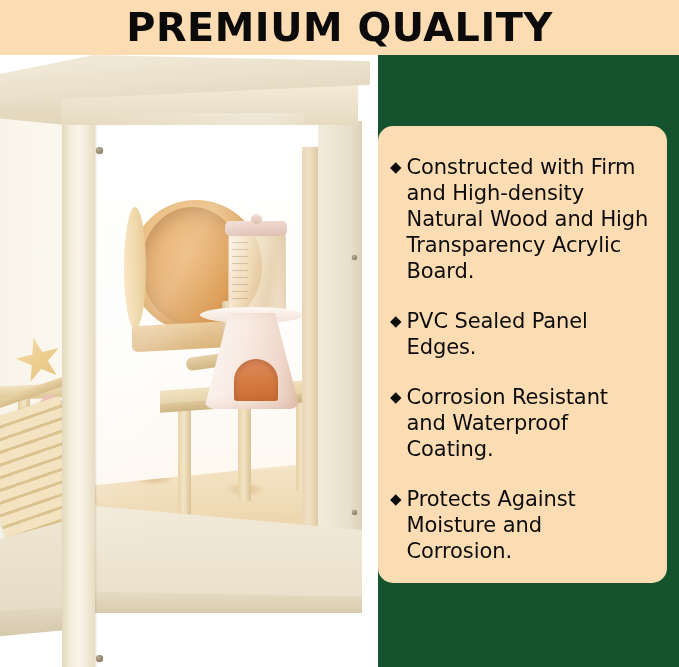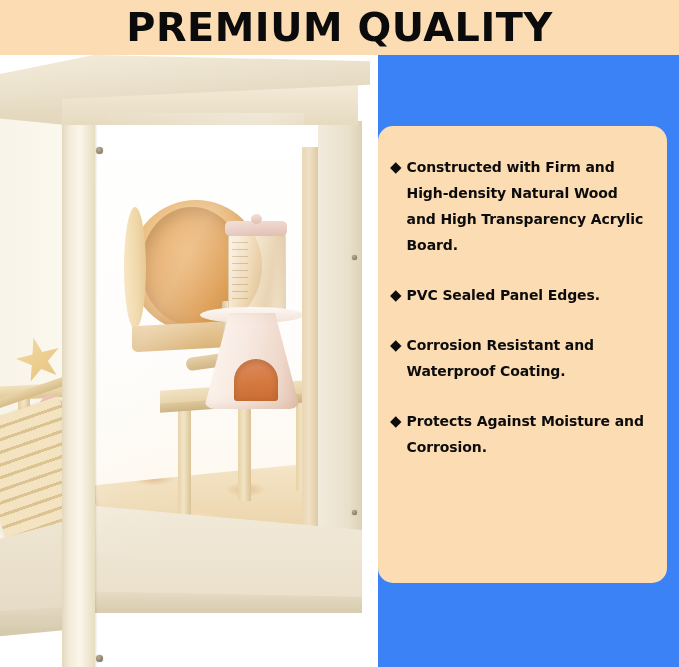--- a/index.html
+++ b/index.html
@@ -9,21 +9,21 @@
     background: #ffffff;
   }
   body {
     font-family: "Liberation Sans", sans-serif;
   }
 
   #page {
     position: relative;
     width: 679px;
     height: 667px;
-    background: #3b82f6;
+    background: #14532d;
     overflow: hidden;
   }
 
   
   .banner {
     position: absolute;
     left: 0;
     top: 0;
     width: 679px;
     height: 55px;
@@ -537,22 +537,22 @@
   .bullet {
     flex: 0 0 auto;
     font-size: 15px;
     line-height: 26px;
     color: #0c0c0c;
     margin-right: 5px;
     font-family: "DejaVu Sans", sans-serif;
   }
   .feature-text {
     font-family: "DejaVu Sans", sans-serif;
-    font-weight: bold;
-    font-size: 14px;
+    font-weight: normal;
+    font-size: 21px;
     line-height: 26px;
     color: #0c0c0c;
     letter-spacing: -0.1px;
   }
 </style>
 </head>
 <body>
 
 <div id="page">
 

